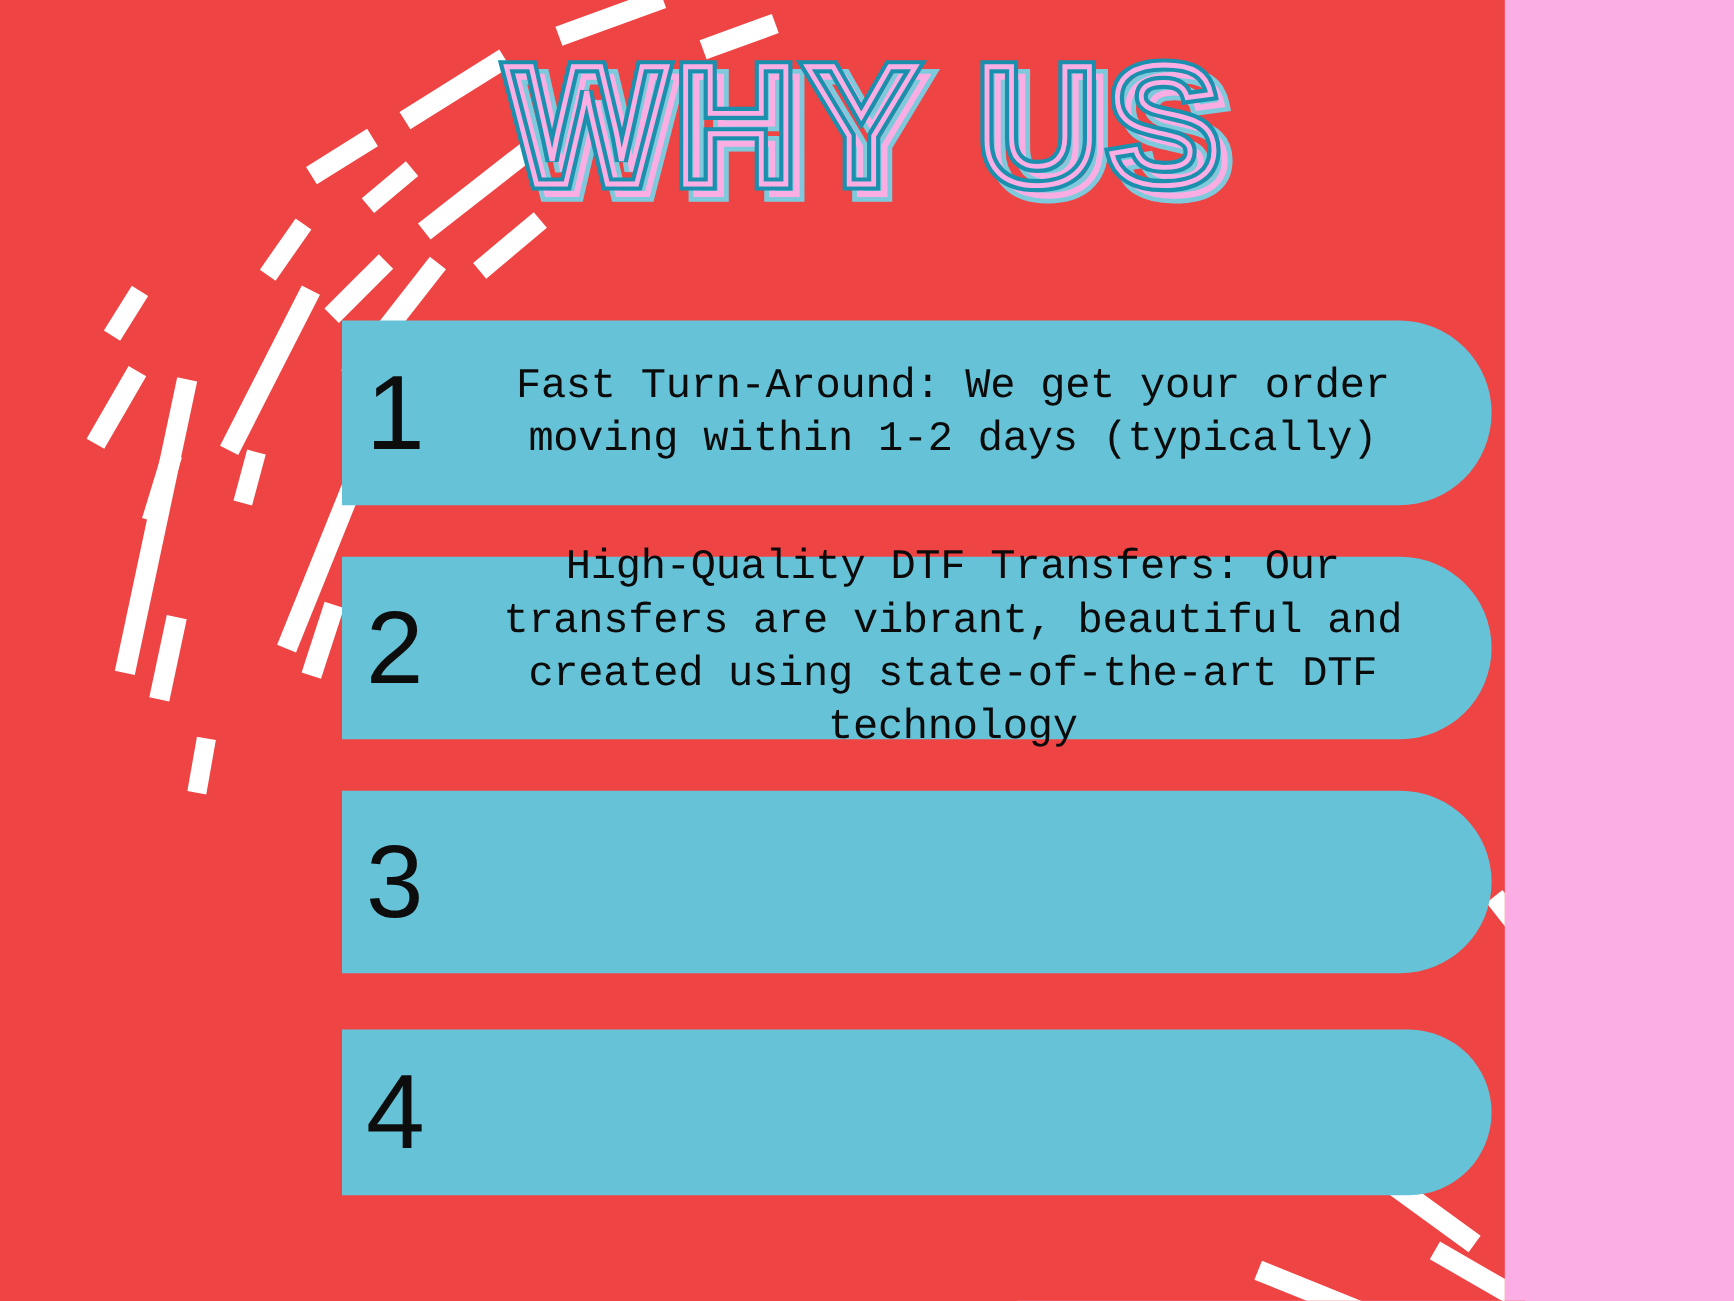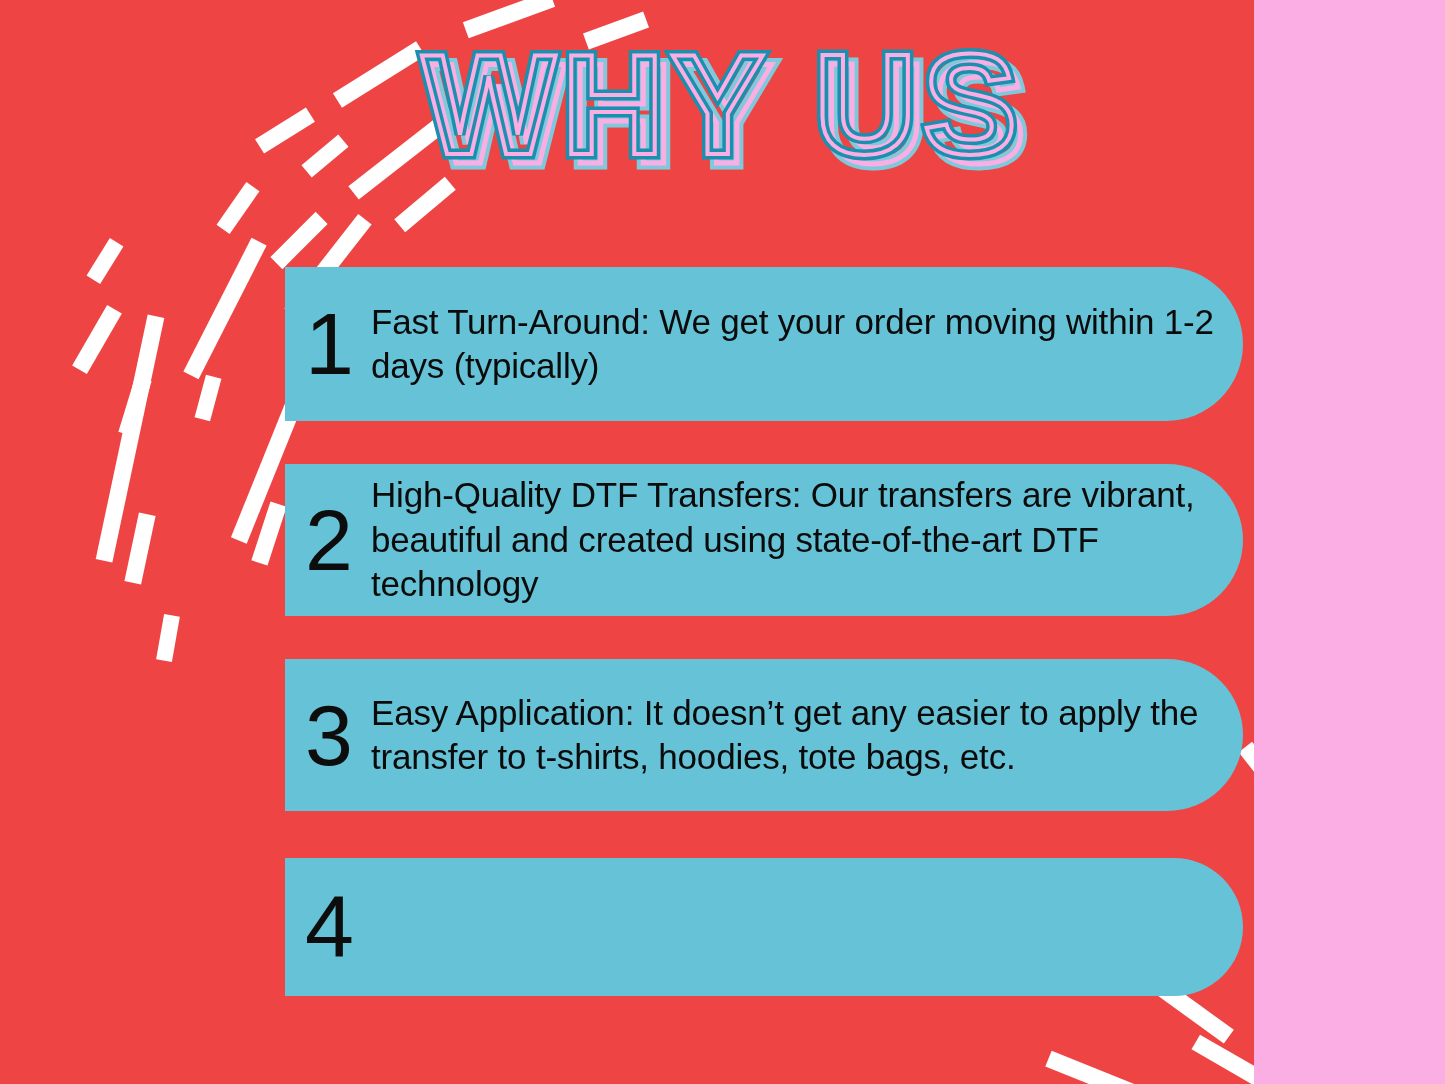--- a/index.html
+++ b/index.html
@@ -115,27 +115,28 @@
     color: #0d0d0d;
     font-size: 86px;
     line-height: 1;
     width: 86px;
     flex: 0 0 86px;
     text-align: left;
     padding-left: 20px;
     box-sizing: border-box;
   }
   .card-text {
-    font-family: Liberation Sans, sans-serif;
+    font-family: Liberation Mono, monospace;
     font-weight: 400;
     color: #0b0b0b;
     font-size: 35px;
     line-height: 1.27;
     letter-spacing: -0.2px;
     padding-right: 26px;
+    text-align: center;
   }
 
   #card-1 {
     top: 267px;
     height: 154px;
     width: 958px;
     border-radius: 0 77px 77px 0;
   }
   #card-2 {
     top: 464px;
@@ -211,20 +212,19 @@
     <div class="card-text">Fast Turn-Around: We get your order moving within 1-2 days (typically)</div>
   </div>
 
   <div class="card" id="card-2">
     <div class="card-num">2</div>
     <div class="card-text">High-Quality DTF Transfers: Our transfers are vibrant, beautiful and created using state-of-the-art DTF technology</div>
   </div>
 
   <div class="card" id="card-3">
     <div class="card-num">3</div>
-    <div class="card-text">Easy Application: It doesn’t get any easier to apply the transfer to t-shirts, hoodies, tote bags, etc.</div>
   </div>
 
   <div class="card" id="card-4">
     <div class="card-num">4</div>
   </div>
 
 </div>
 
 </body></html>

